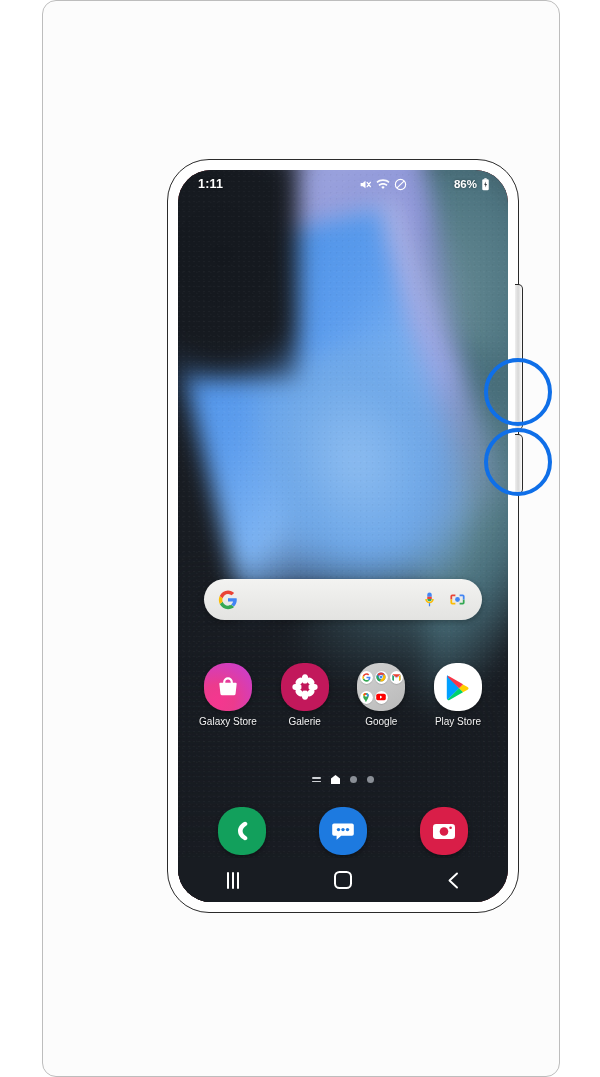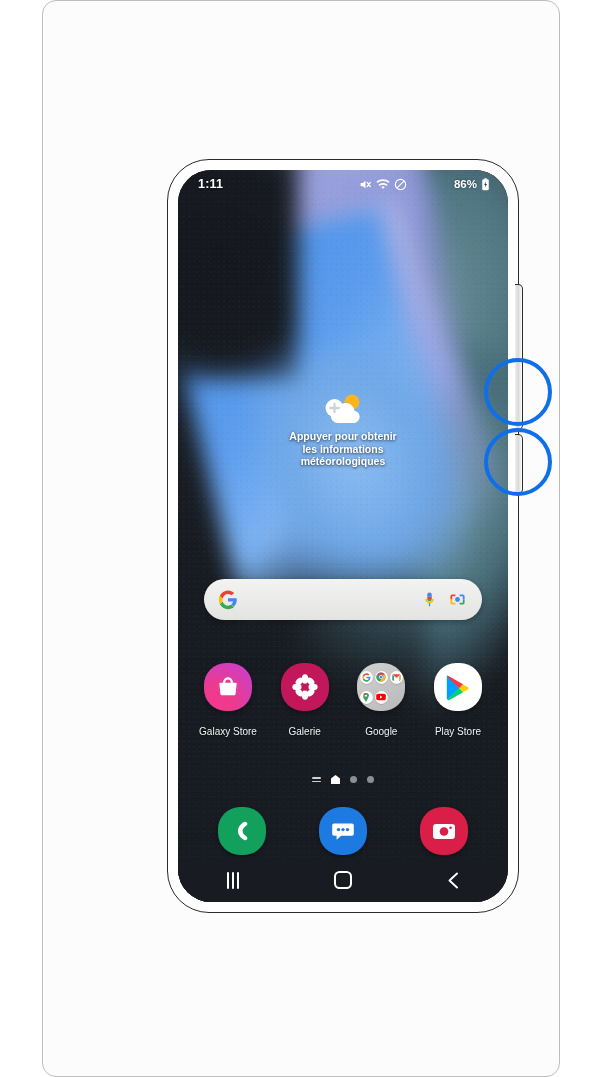--- a/index.html
+++ b/index.html
@@ -242,21 +242,21 @@
   .app-icon {
     width: 48px; height: 48px;
     border-radius: 32% / 30%;
     display: flex;
     align-items: center;
     justify-content: center;
     position: relative;
     box-shadow: 0 2px 4px rgba(0,0,0,0.35);
   }
   .app-label {
-    margin-top: 15px;
+    margin-top: 5px;
     color: #f2f2f2;
     font-size: 10px;
     white-space: nowrap;
     text-shadow: 0 1px 2px rgba(0,0,0,0.7);
   }
   
   .squircle { border-radius: 22px; }
 
   #icon-galaxy-store {
     background: radial-gradient(circle at 28% 80%, #f5378f 0%, #ec3b8d 32%, #c43fd8 100%);
@@ -426,33 +426,20 @@
           </svg>
           <span id="status-battery-text">86%</span>
           <svg class="sicon" width="9" height="13" viewBox="0 0 12 20">
             <rect x="1" y="2" width="10" height="17" rx="2" fill="#fff"></rect>
             <rect x="4" y="0.4" width="4" height="2" rx="0.8" fill="#fff"></rect>
             <path d="M6.6 5.5l-2.6 5h2l-0.6 4 2.8-5.4h-2.1z" fill="#181c22"></path>
           </svg>
         </div>
       </div>
 
-      <div id="weather-widget">
-        <div id="weather-icon">
-          <svg width="46" height="34" viewBox="0 0 46 34">
-            <circle cx="32" cy="10" r="7.5" fill="#f9b41f"></circle>
-            <path fill="#ffffff" d="M33.5 31H18c-4 0-7.2-3.2-7.2-7.2 0-3.8 3-6.9 6.7-7.2 1.3-3.3 4.5-5.6 8.2-5.6 4.6 0 8.4 3.5 8.8 8 2.9 0.3 5.1 2.7 5.1 5.7 0 3.2-2.6 6.3-6.1 6.3z"></path>
-            <circle cx="14.5" cy="16" r="9" fill="#ffffff"></circle>
-            <path stroke="#cfd3d8" stroke-width="2.3" stroke-linecap="round" d="M14.5 11.8v8.4M10.3 16h8.4"></path>
-          </svg>
-        </div>
-        <div id="weather-text">Appuyer pour obtenir
-les informations
-météorologiques</div>
-      </div>
 
       <div id="search-bar">
         <svg id="search-g" width="20" height="20" viewBox="0 0 48 48">
           <path fill="#4285F4" d="M45 24c0-1.6-.1-2.7-.4-4H24v7.5h12c-.2 2-1.5 5-4.4 7l6.7 5.2C42.2 36.2 45 30.6 45 24z"></path>
           <path fill="#34A853" d="M24 46c5.9 0 10.9-2 14.5-5.3l-6.7-5.2c-1.8 1.3-4.3 2.2-7.8 2.2-6 0-11-4-12.8-9.5l-7 5.4C7.8 41 15.3 46 24 46z"></path>
           <path fill="#FBBC05" d="M11.2 28.2c-.5-1.4-.8-2.9-.8-4.2s.3-2.9.7-4.2l-7-5.4C2.8 17.2 2 20.5 2 24s.8 6.8 2.2 9.6l7-5.4z"></path>
           <path fill="#EA4335" d="M24 9.5c4.2 0 7.1 1.8 8.7 3.3l6-5.8C35 3.6 29.9 1 24 1 15.3 1 7.8 6 4.2 14.4l7 5.4C13 14.3 18 9.5 24 9.5z"></path>
         </svg>
         <div id="search-input-area"></div>
         <svg id="search-mic" width="15" height="18" viewBox="0 0 24 28">

